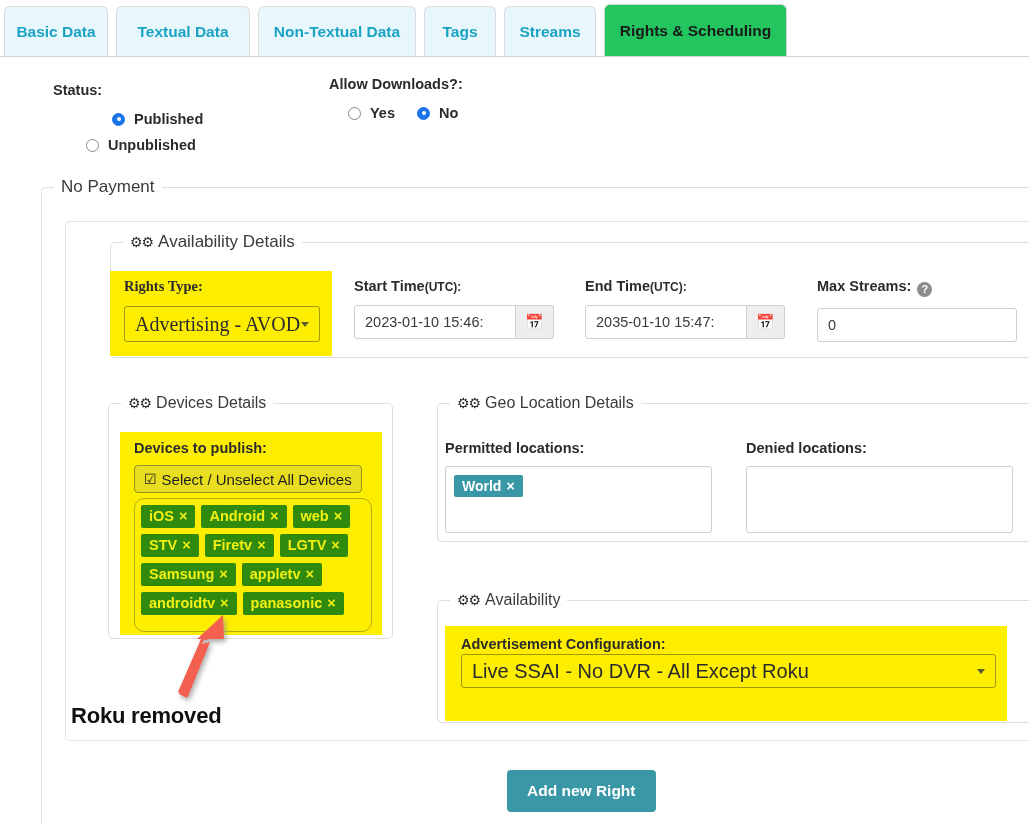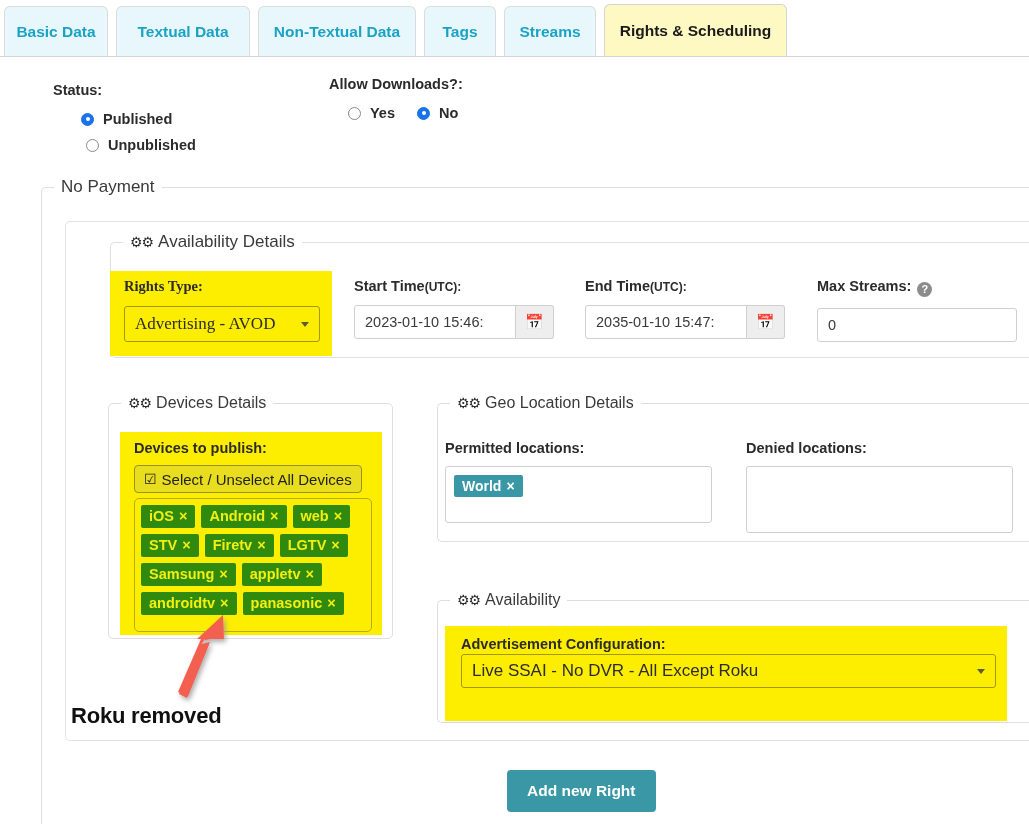--- a/index.html
+++ b/index.html
@@ -24,21 +24,21 @@
     border: 1px solid #dcdcdc;
     border-bottom: none;
     border-radius: 6px 6px 0 0;
     color: #1ba3c6;
     font-size: 15.5px; font-weight: bold;
     padding: 0 14px;
     white-space: nowrap;
     cursor: pointer;
   }
   .tab.active {
-    background: #fef9c3;
+    background: #22c55e;
     color: #1a1a1a;
     height: 52px;
     border-color: #d4d4d4;
     z-index: 3;
   }
 
   
   .field-label {
     font-size: 14.5px; font-weight: bold; color: #2b2b2b;
   }
@@ -93,33 +93,33 @@
     background: #8c8c8c; color: #fff; font-size: 11px; font-weight: bold;
     vertical-align: -2px; margin-left: 6px; cursor: pointer;
   }
 
   
   .hl { background: #fdee00; }
 
   .sel-yellow {
     height: 36px; background: #fdee00; border: 1px solid #a3980b;
     border-radius: 3px; display: flex; align-items: center;
-    padding: 0 10px; font-size: 17px; color: #2b2b2b; cursor: pointer;
+    padding: 0 10px; font-size: 20px; color: #2b2b2b; cursor: pointer;
   }
   .caret {
     margin-left: auto;
     width: 0; height: 0;
     border-left: 4.5px solid transparent; border-right: 4.5px solid transparent;
     border-top: 5px solid #5c5c2e;
   }
 
   
   .tagbox {
     border: 1px solid #b7ab18; background: #fdee00;
-    border-radius: 5px; padding: 6px 6px 4px 6px;
+    border-radius: 10px; padding: 6px 6px 4px 6px;
     display: flex; flex-wrap: wrap; align-content: flex-start;
   }
   .chip-green {
     background: #2f8a0e; color: #f2ef12;
     font-size: 14.5px; font-weight: bold;
     padding: 3px 8px 4px 8px; margin: 0 6px 6px 0;
     border-radius: 2px; white-space: nowrap; cursor: pointer;
   }
   .chip-green .x { margin-left: 5px; font-weight: bold; }
 
@@ -176,21 +176,21 @@
   <div class="tab" style="left:504px; width:92px;">
       <span>Streams</span>
     </div>
   <div class="tab active" style="left:604px; width:183px;">
       <span>Rights &amp; Scheduling</span>
     </div>
 </div>
 
 <div style="position:absolute; left:53px; top:82px;">
   <div class="field-label">Status:</div>
-  <div class="radio-row" style="margin-top:13px; margin-left:9px;padding-left:19px;">
+  <div class="radio-row" style="margin-top:13px; margin-left:40px;padding-left:19px;">
     <span class="radio on"></span>
     <span class="radio-label">Published</span>
   </div>
   <div class="radio-row" style="margin-top:10px; margin-left:33px;">
     <span class="radio"></span>
     <span class="radio-label">Unpublished</span>
   </div>
 </div>
 
 <div style="position:absolute; left:329px; top:76px;">
@@ -279,21 +279,21 @@
 </div>
 
 <fieldset style="position:absolute; left:437px; top:394px; width:620px; height:148px; border-right:none;">
   <legend class="small">
     <span class="cogs">⚙⚙</span><span>Geo Location Details</span>
   </legend>
 </fieldset>
 
 <div style="position:absolute; left:445px; top:440px; width:270px;">
   <div class="field-label">Permitted locations:</div>
-  <div class="locbox" style="margin-top:10px; width:267px; height:57px;" id="permitted-chips">
+  <div class="locbox" style="margin-top:10px; width:267px; height:67px;" id="permitted-chips">
       <span class="chip-teal"><span>World</span><span class="x">×</span></span>
     </div>
 </div>
 
 <div style="position:absolute; left:746px; top:440px; width:270px;">
   <div class="field-label">Denied locations:</div>
   <div class="locbox" style="margin-top:10px; width:267px; height:67px;" id="denied-chips"></div>
 </div>
 
 <fieldset style="position:absolute; left:437px; top:591px; width:620px; height:132px; border-right:none;">

